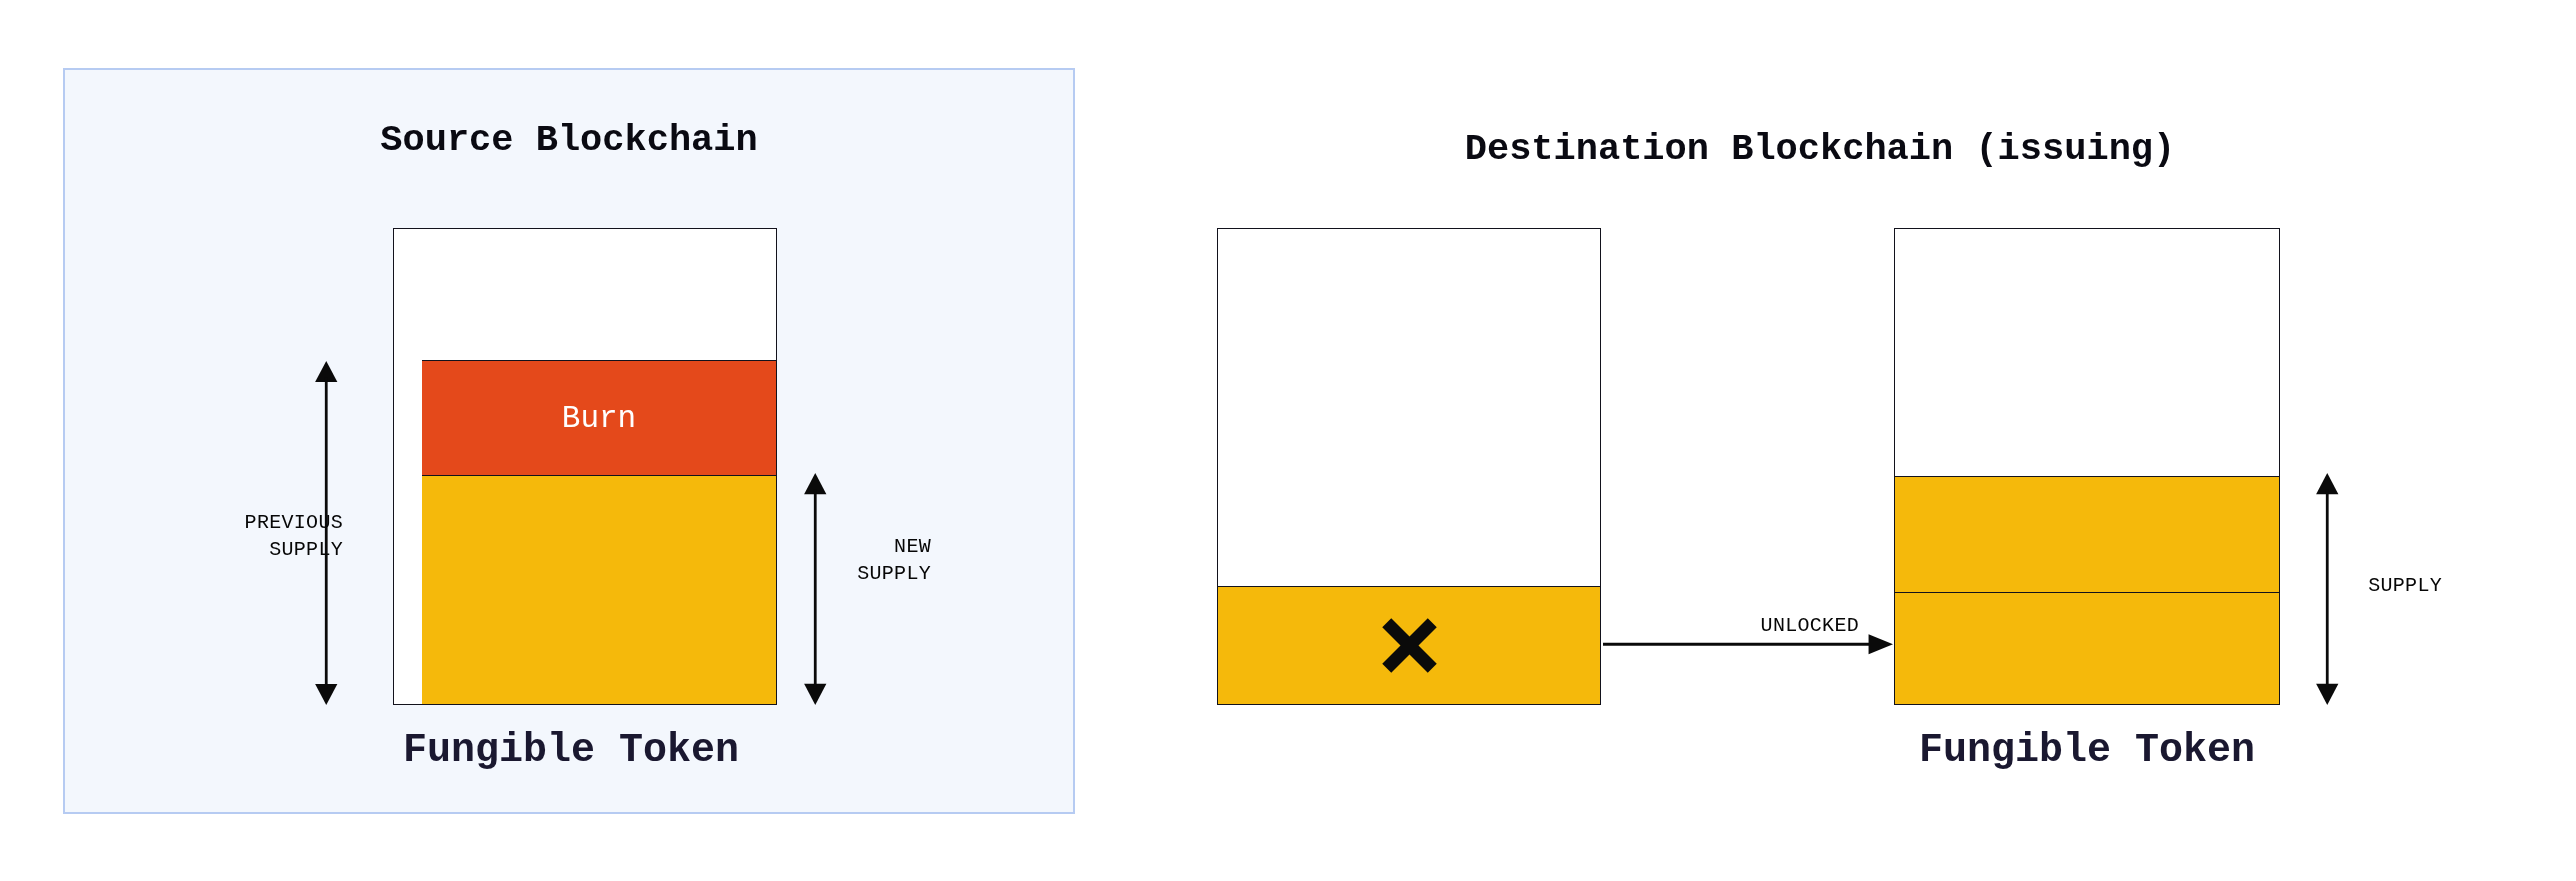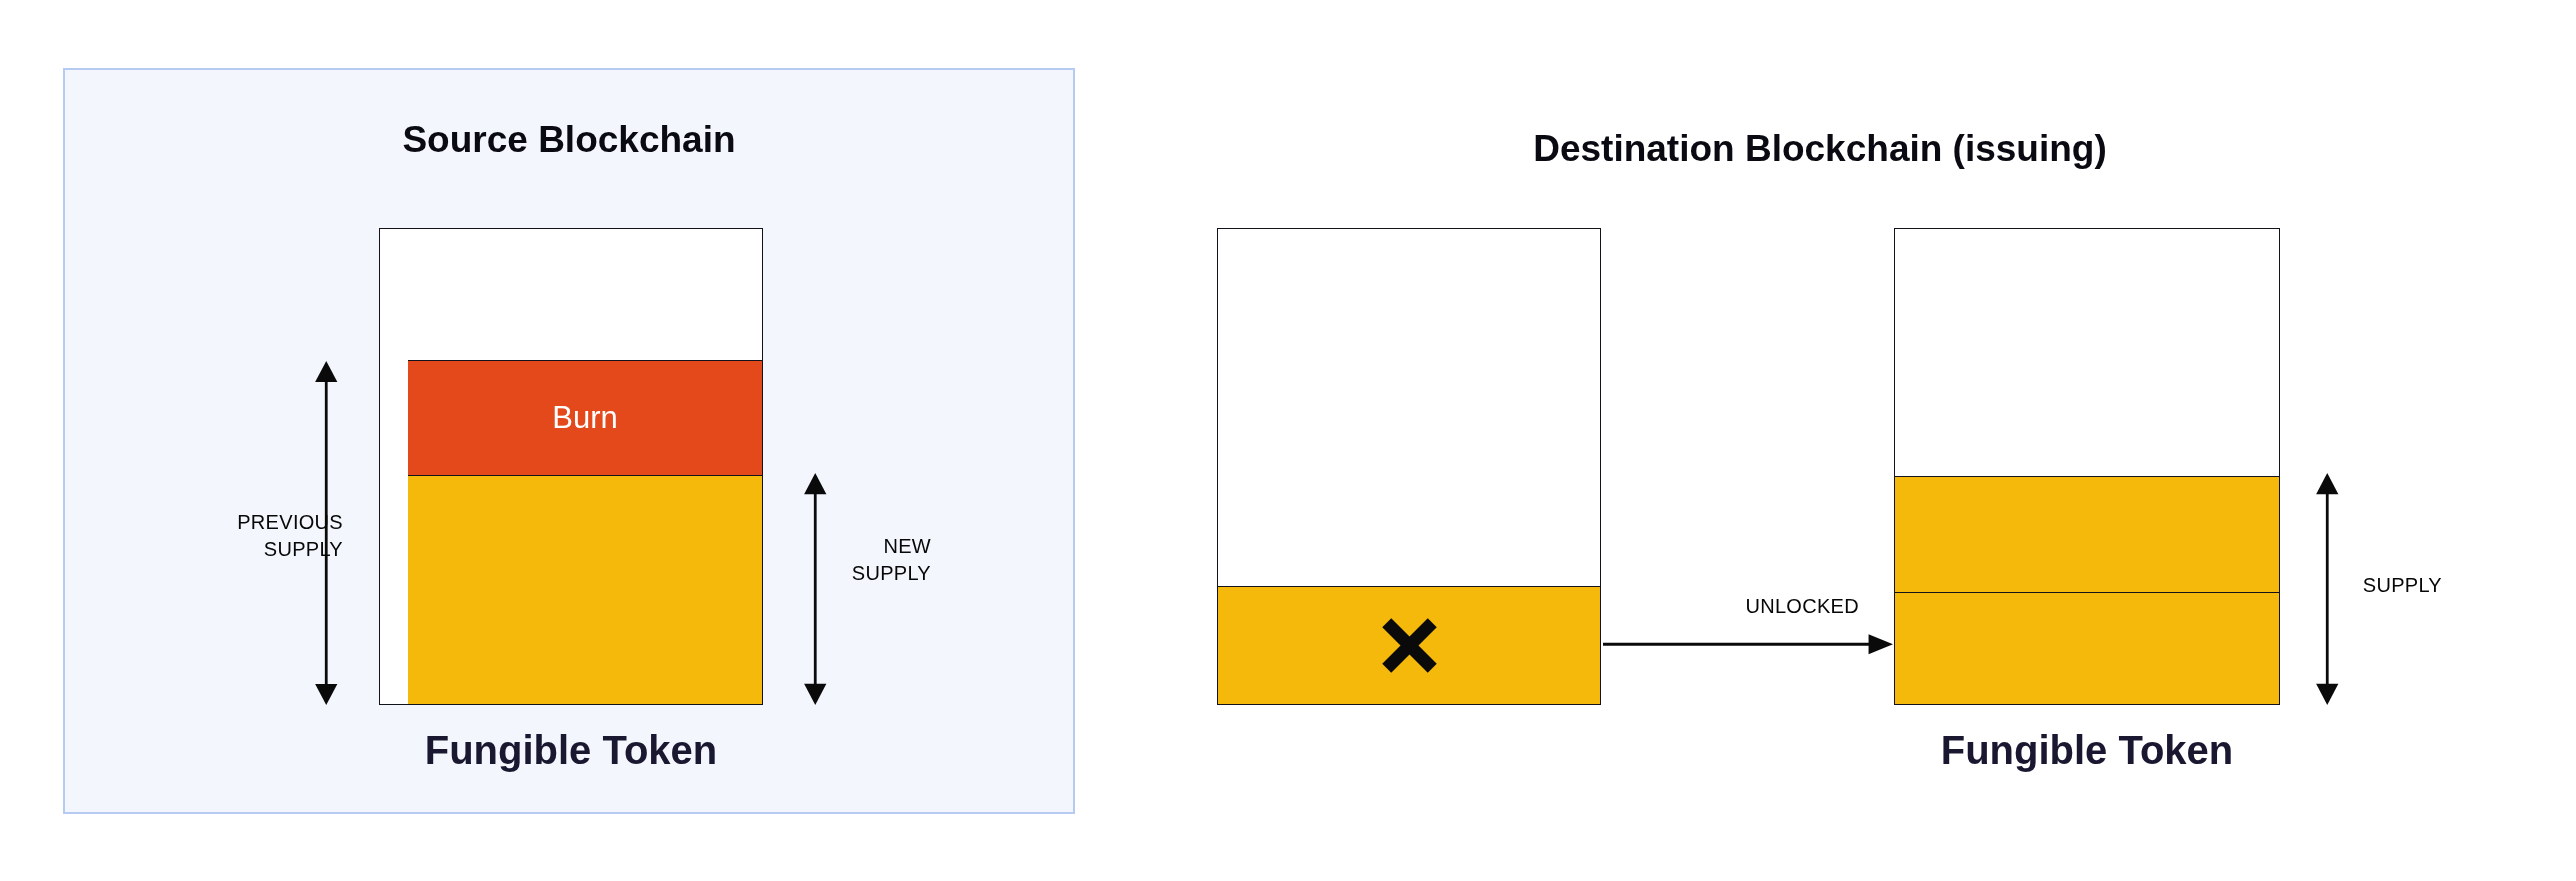--- a/index.html
+++ b/index.html
@@ -1,17 +1,17 @@
 <!DOCTYPE html>
 <html style="--canvas-bg: #ffffff; --source-panel-bg: #f3f7fd; --source-panel-border: #b6cbf2; --dest-panel-bg: #f4f1fb; --dest-panel-border: #371a6f; --bar-border: #12121c; --bar-white: #ffffff; --burn-orange: #e4491b; --token-yellow: #f5b90b; --arrow-black: #0a0a0a; --title-text: #0a0a12; --label-text: #1a1830; --small-label-text: #070707;font-size:9px"><head>
 <meta charset="utf-8">
 <style>
   html,body{margin:0;padding:0;background:#fff;}
   .canvas{position:relative;width:2564px;height:881px;background:var(--canvas-bg,#ffffff);
-          font-family:Liberation Sans, sans-serif;overflow:hidden;}
+          font-family:Liberation Mono, monospace;overflow:hidden;}
   .panel{position:absolute;box-sizing:border-box;}
   .panel.source{left:63px;top:68px;width:1012px;height:746px;
         background:var(--source-panel-bg,#f3f7fd);border:2.2px solid var(--source-panel-border,#b6cbf2);}
   .title{position:absolute;text-align:center;font-size:37px;line-height:40px;font-weight:700;
         color:var(--title-text,#0a0a12);letter-spacing:0px;}
   .title.src{left:63px;top:120px;width:1012px;}
   .title.dst{left:1126px;top:129px;width:1388px;}
   .bar{position:absolute;box-sizing:border-box;border:1.7px solid var(--bar-border,#12121c);
         background:#fff;display:flex;flex-direction:column;}
   .bar .seg{box-sizing:border-box;width:100%;}
@@ -35,21 +35,21 @@
 </style>
 </head>
 <body>
 
 <div class="canvas">
 
   <div class="panel source"></div>
 
   <div class="title src">Source Blockchain</div>
 
-  <div class="bar" style="left:379px;top:228px;width:384px;height:477px;padding-left:28px;">
+  <div class="bar" style="left:393px;top:228px;width:384px;height:477px;padding-left:28px;">
     <div class="seg white" style="height:131px;"></div>
     <div class="seg burn" style="height:116px;">
       <span class="burn-text">Burn</span>
     </div>
     <div class="seg yellow"></div>
   </div>
 
   <div class="caption" style="left:379px;top:734px;width:384px;">Fungible Token</div>
 
   <div class="arrow" style="left:314px;top:361px;">
@@ -90,21 +90,21 @@
     </svg>
   </div>
 
 
   <div class="arrow" style="left:1603px;top:632px;">
     <svg width="290" height="24.5" viewBox="0 0 522 44">
       <line class="ink-stroke" x1="0" y1="22" x2="486" y2="22" stroke-width="5"></line>
       <polygon class="ink" points="522,22 478,4 478,40"></polygon>
     </svg>
   </div>
-  <div class="smalllabel" style="left:1636px;top:593px;width:223px;">UNLOCKED</div>
+  <div class="smalllabel" style="left:1636px;top:612px;width:223px;">UNLOCKED</div>
 
   <div class="bar" style="left:1894px;top:228px;width:386px;height:477px;">
     <div class="seg white" style="height:247px;"></div>
     <div class="seg yellow topline" style="height:116px;"></div>
     <div class="seg yellow midline"></div>
   </div>
 
   <div class="caption" style="left:1894px;top:734px;width:386px;">Fungible Token</div>
 
   <div class="arrow" style="left:2315px;top:473px;">

